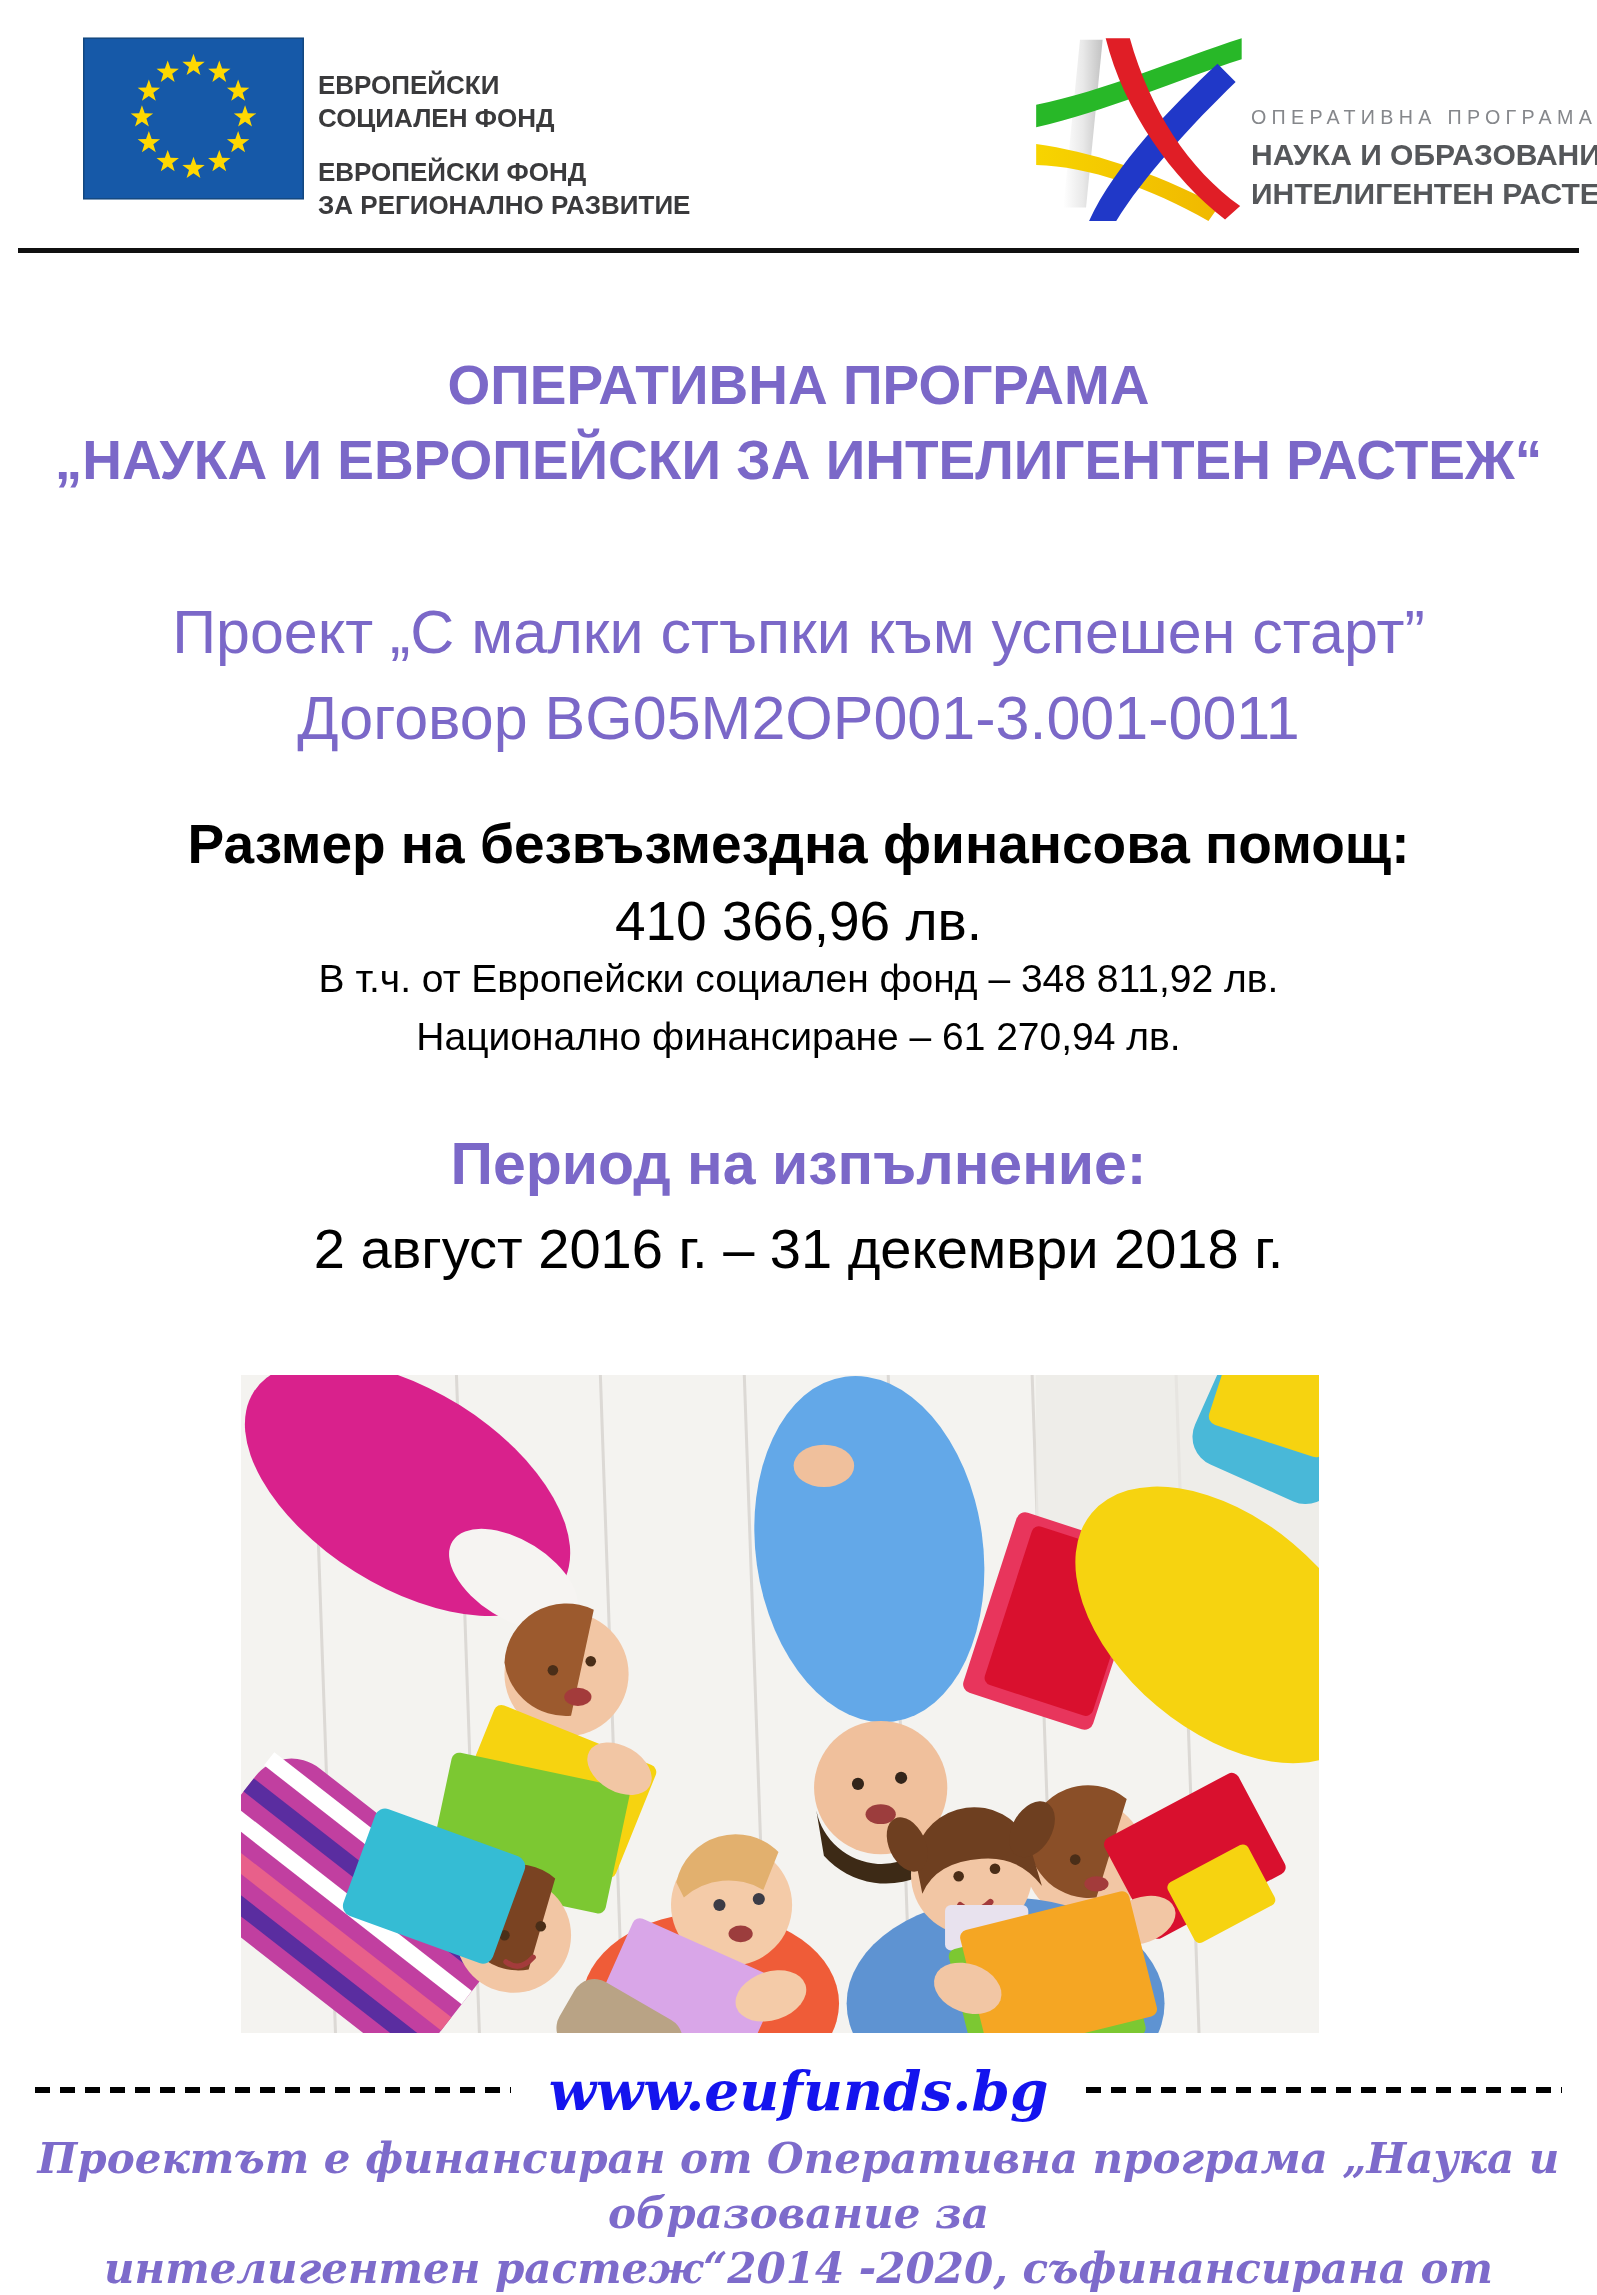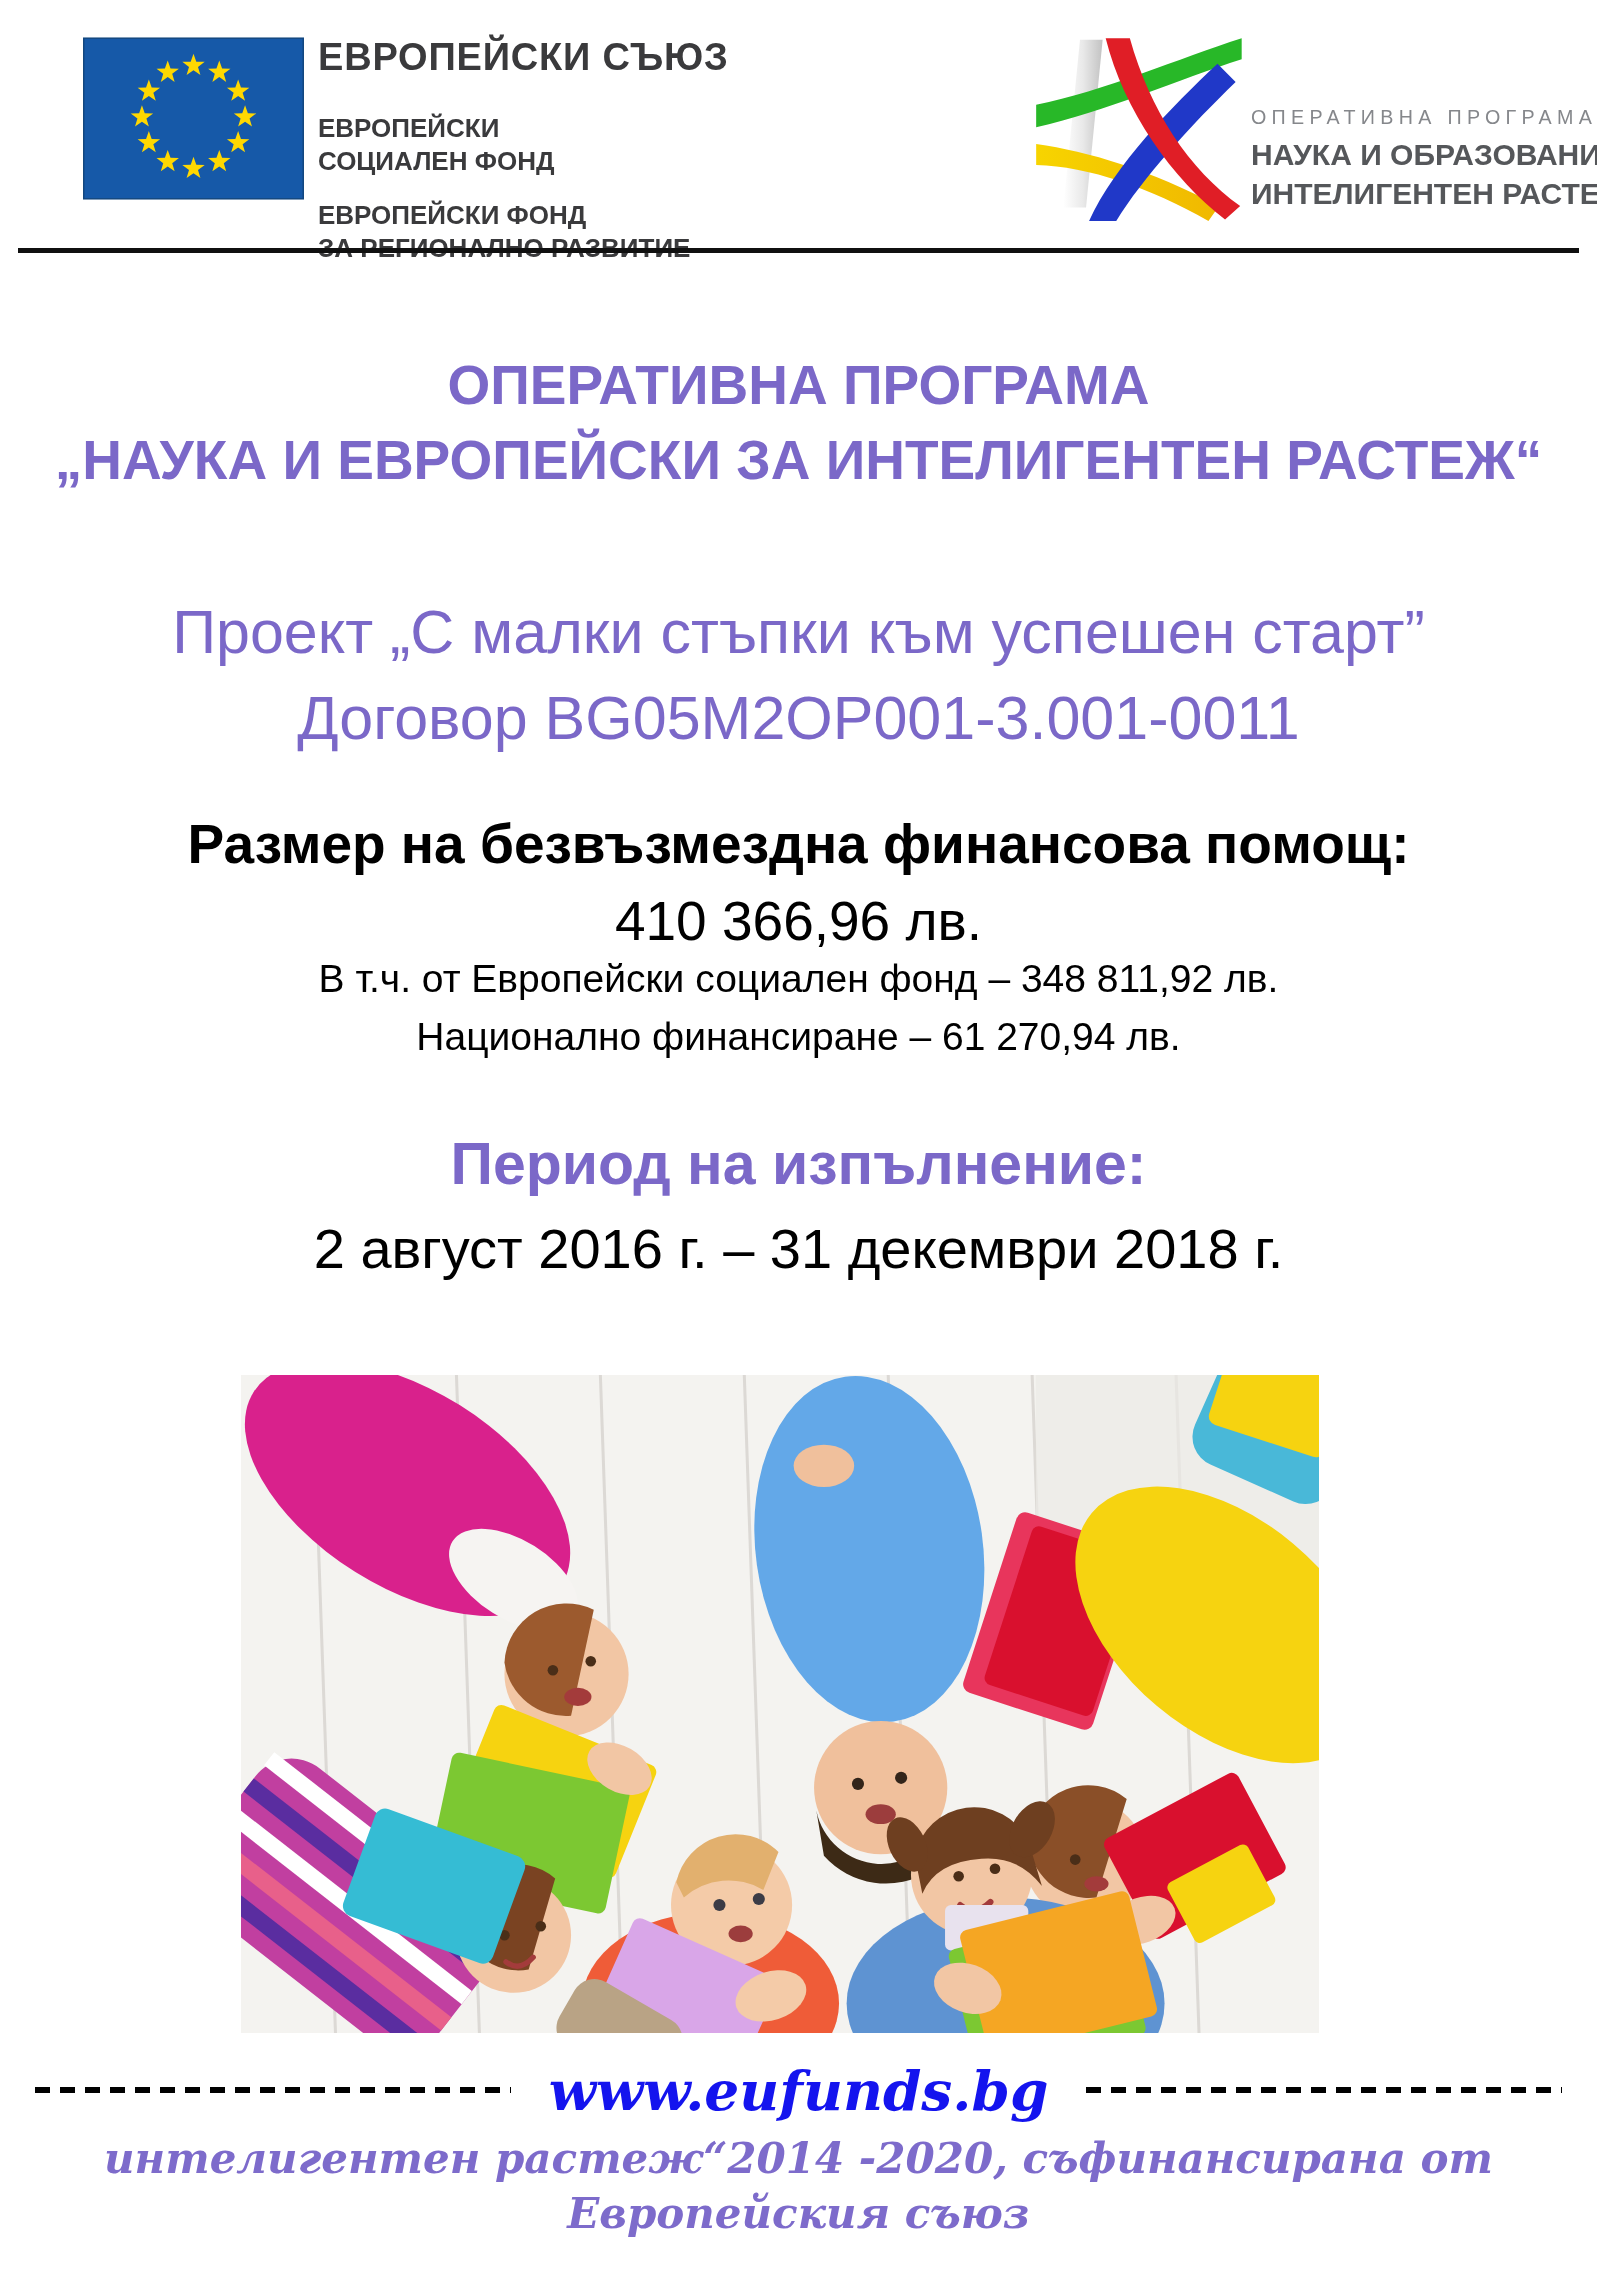--- a/index.html
+++ b/index.html
@@ -68,21 +68,20 @@
       <use href="#star" transform="translate(0,140)"></use>
       <use href="#star" transform="translate(-35,130.6)"></use>
       <use href="#star" transform="translate(-60.6,105)"></use>
       <use href="#star" transform="translate(-70,70)"></use>
       <use href="#star" transform="translate(-60.6,35)"></use>
       <use href="#star" transform="translate(-35,9.4)"></use>
     </g>
   </svg>
 
   <div class="eu-text">
-    <div class="eu-title">ЕВРОПЕЙСКИ СЪЮЗ</div>
     <div class="eu-gap1"></div>
     <div class="eu-sub">ЕВРОПЕЙСКИ</div>
     <div class="eu-sub">СОЦИАЛЕН ФОНД</div>
     <div class="eu-gap2"></div>
     <div class="eu-sub">ЕВРОПЕЙСКИ ФОНД</div>
     <div class="eu-sub">ЗА РЕГИОНАЛНО РАЗВИТИЕ</div>
   </div>
 
   <svg class="op-logo" viewBox="0 0 300 270">
     <defs>
@@ -232,16 +231,17 @@
   </svg>
 </div>
 
 <div class="efrow">
   <div class="dash"></div>
   <div class="eflabel">www.eufunds.bg</div>
   <div class="dash"></div>
 </div>
 
 <div class="footer">
+  <div>Проектът е  финансиран от Оперативна програма „Наука и образование за</div>
   <div>интелигентен растеж“2014 -2020, съфинансирана от Европейския съюз</div>
 
 </div>
 
 
 </body></html>

